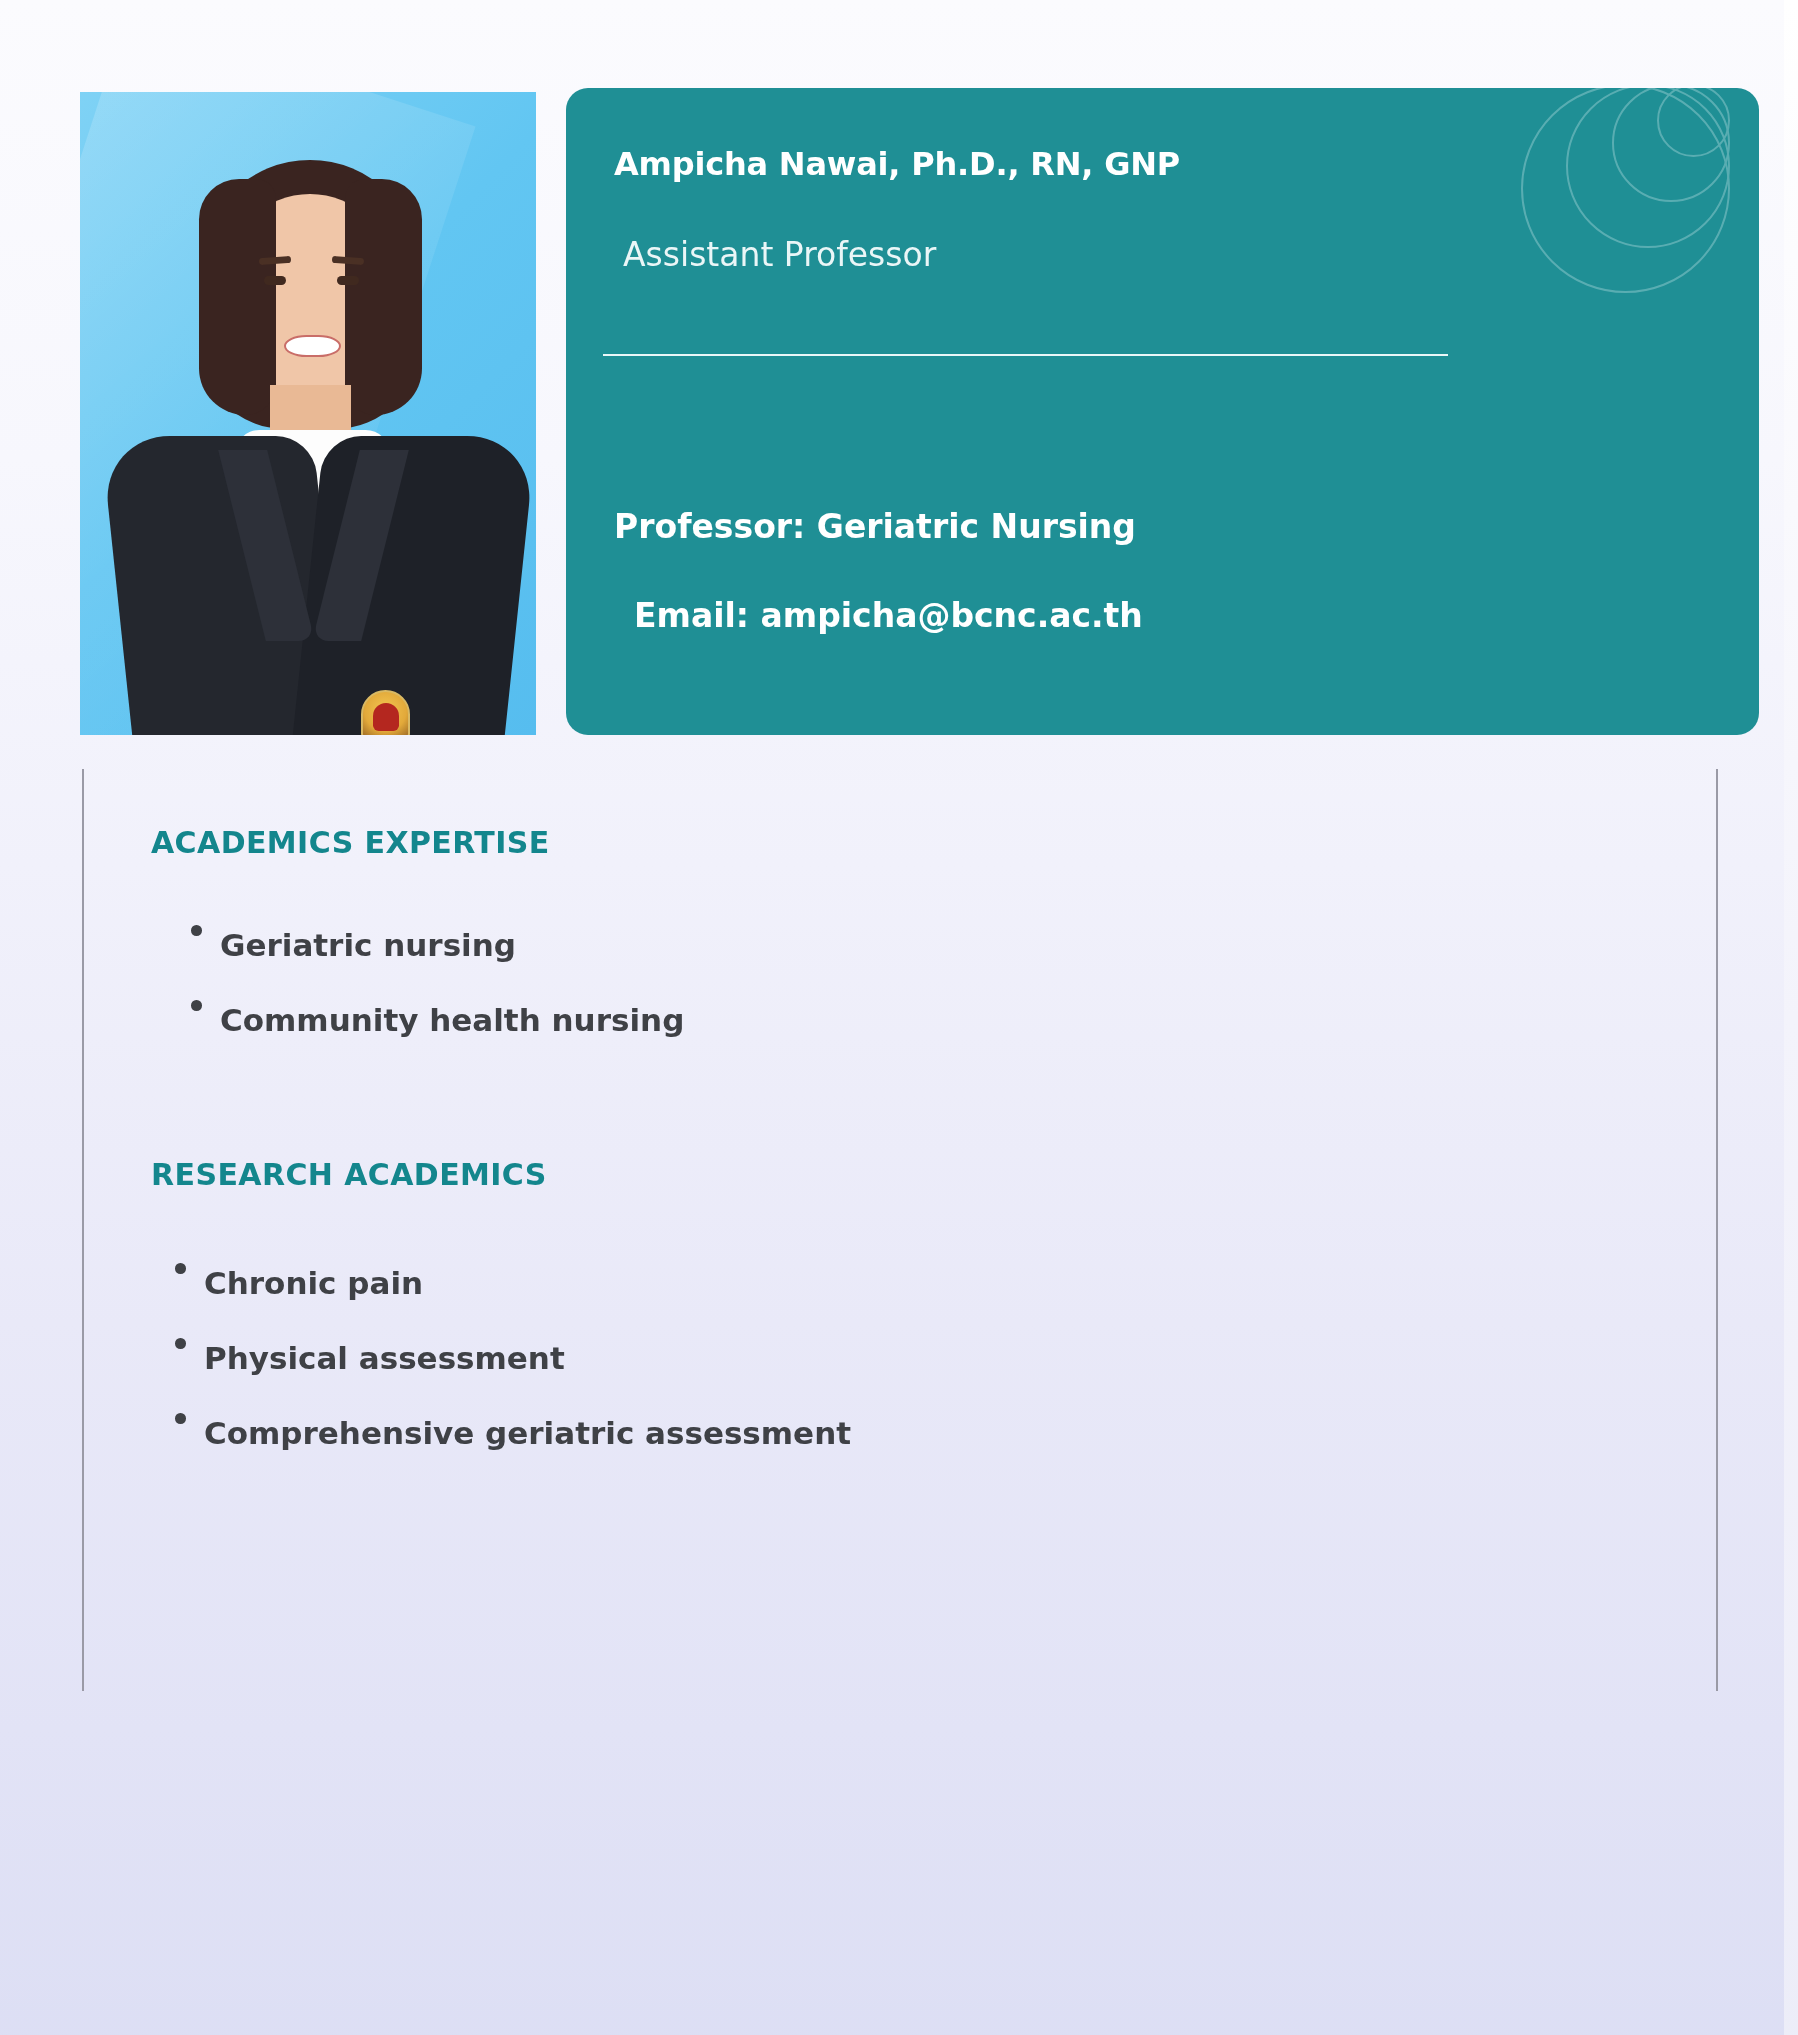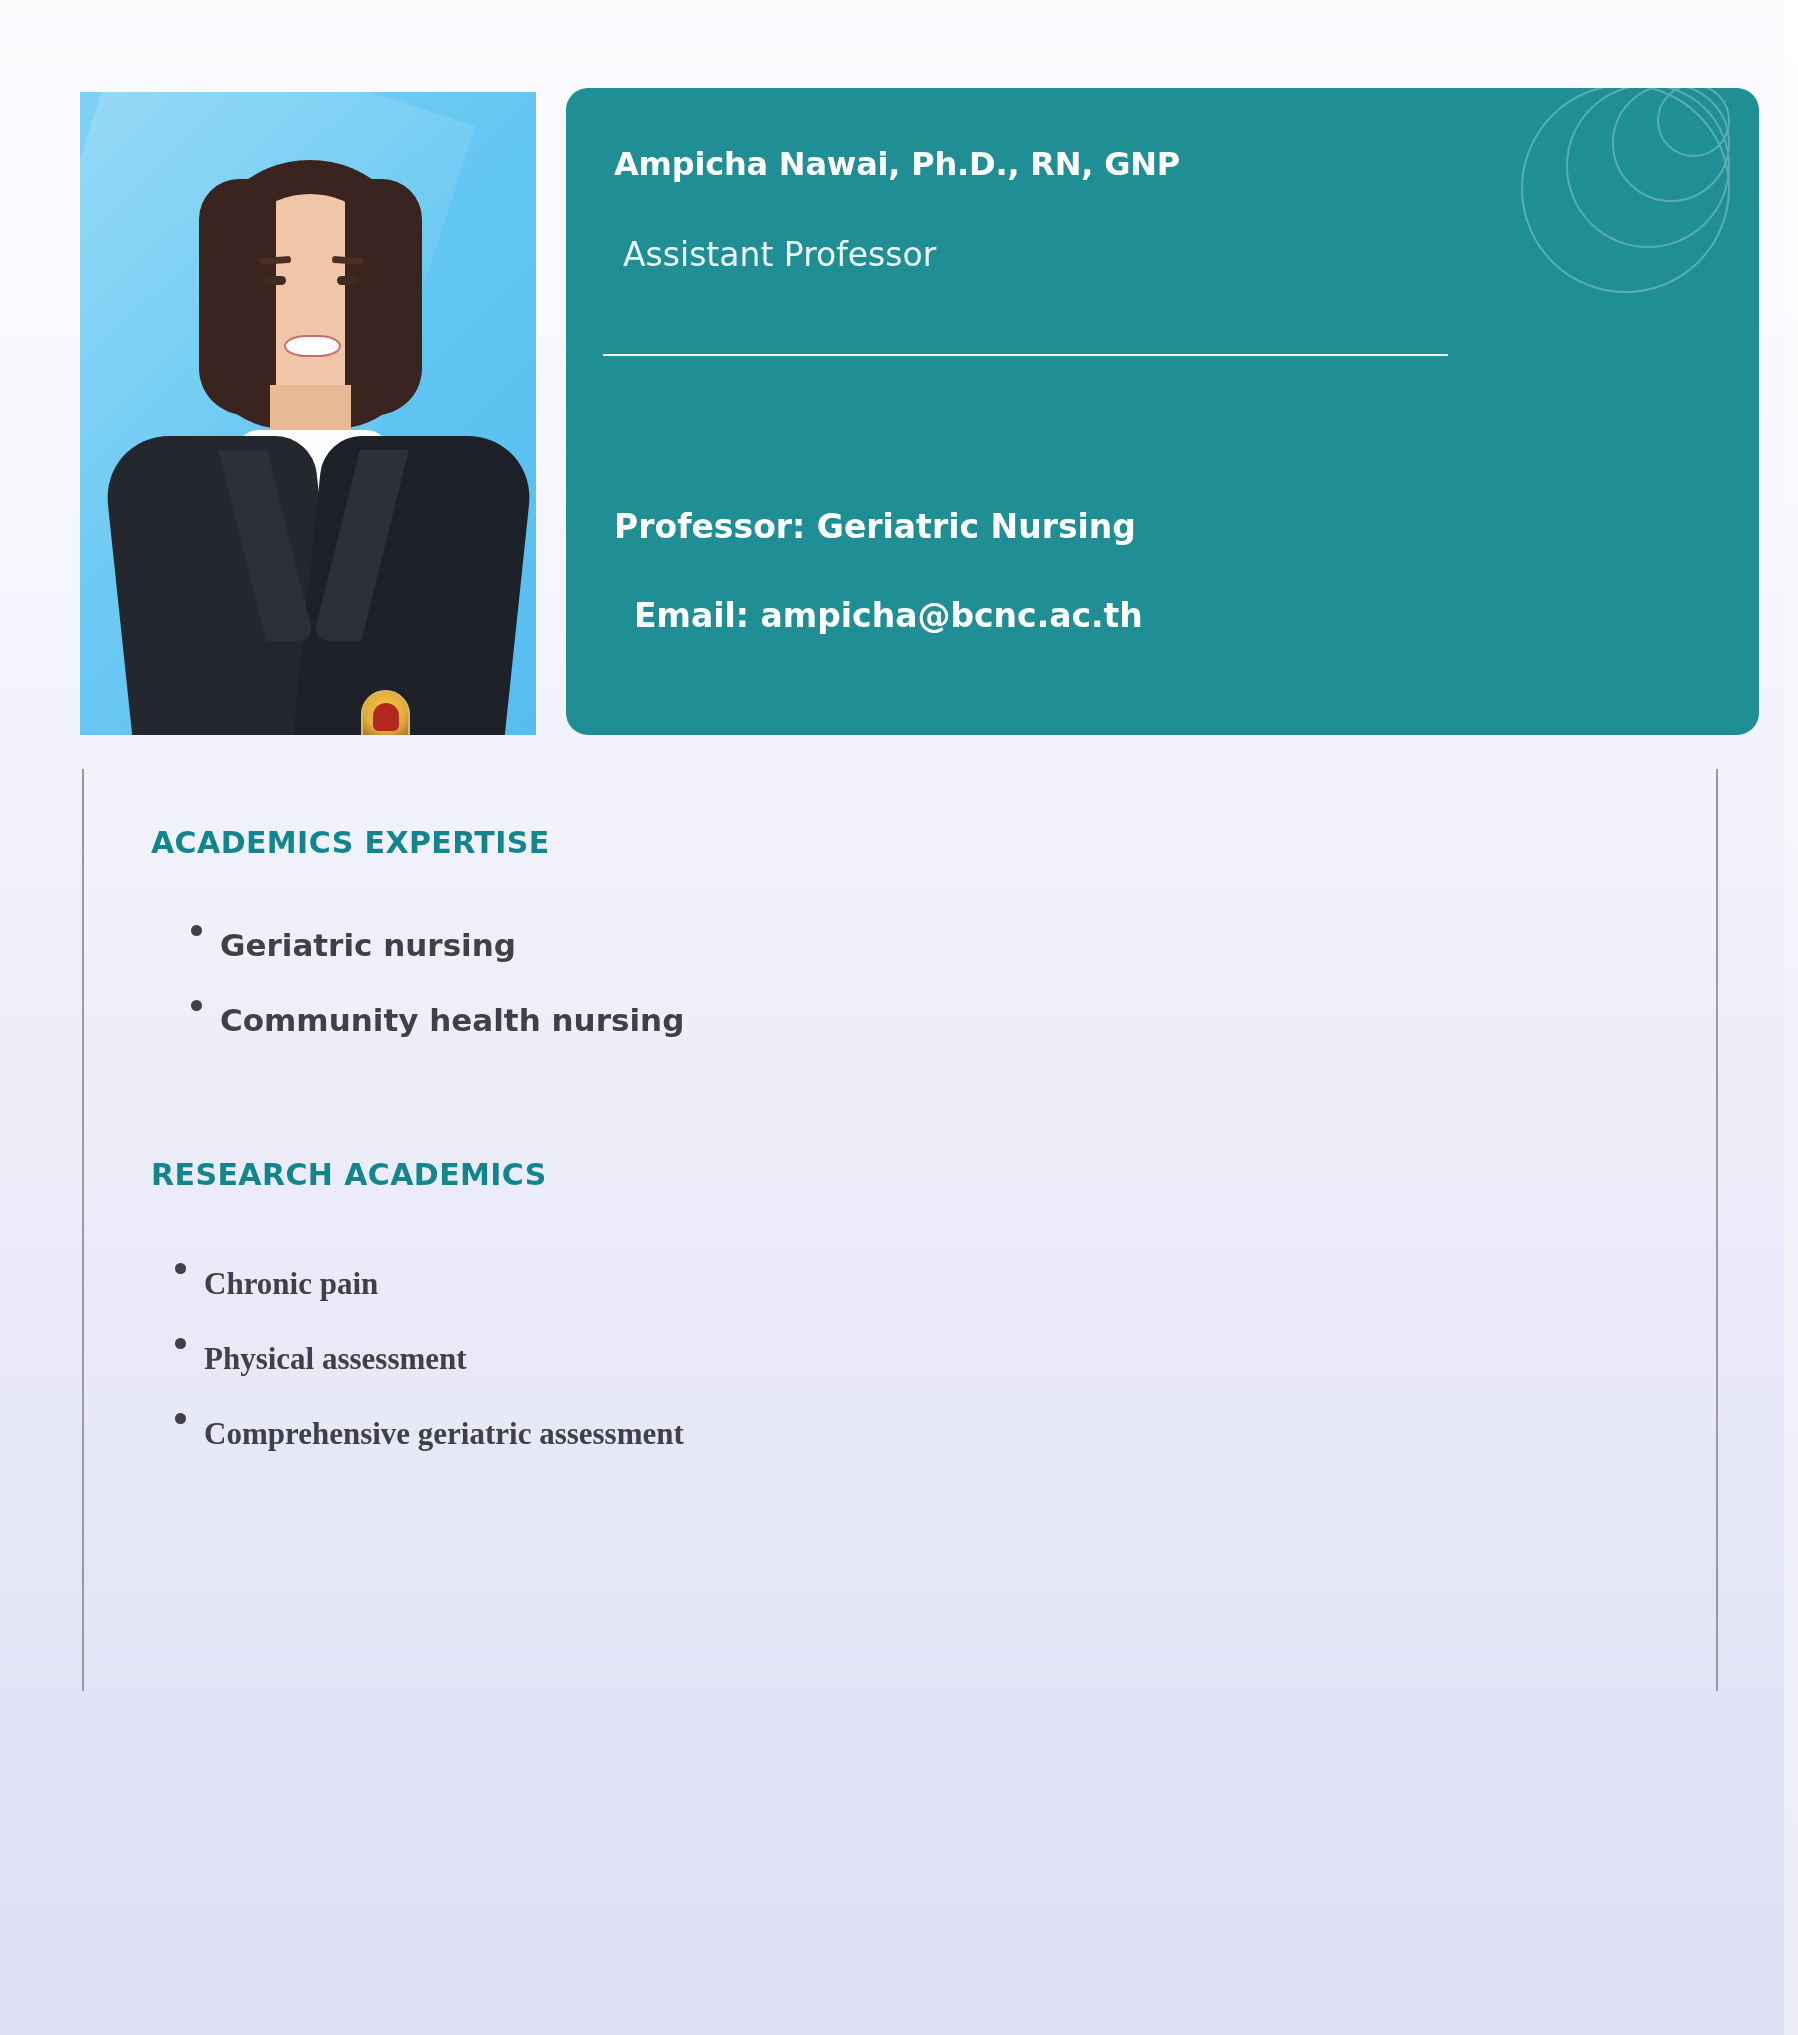--- a/index.html
+++ b/index.html
@@ -332,21 +332,21 @@
     left: 12.2px;
     top: 17px;
     width: 10.6px;
     height: 10.6px;
     background: #3f4146;
     border-radius: 50%;
   }
   #academics-list { left: 179px; top: 908px; }
   #academics-list li { line-height: 75px; }
   #research-list { left: 163px; top: 1246px; }
-  #research-list li { line-height: 75px; font-family: Liberation Serif, serif; }
+  #research-list li { line-height: 75px; }
 </style>
 </head>
 <body>
 
 <div class="page">
 
   <div class="right-band"></div>
 
   <div class="photo">
     <div class="sky-streak"></div>

